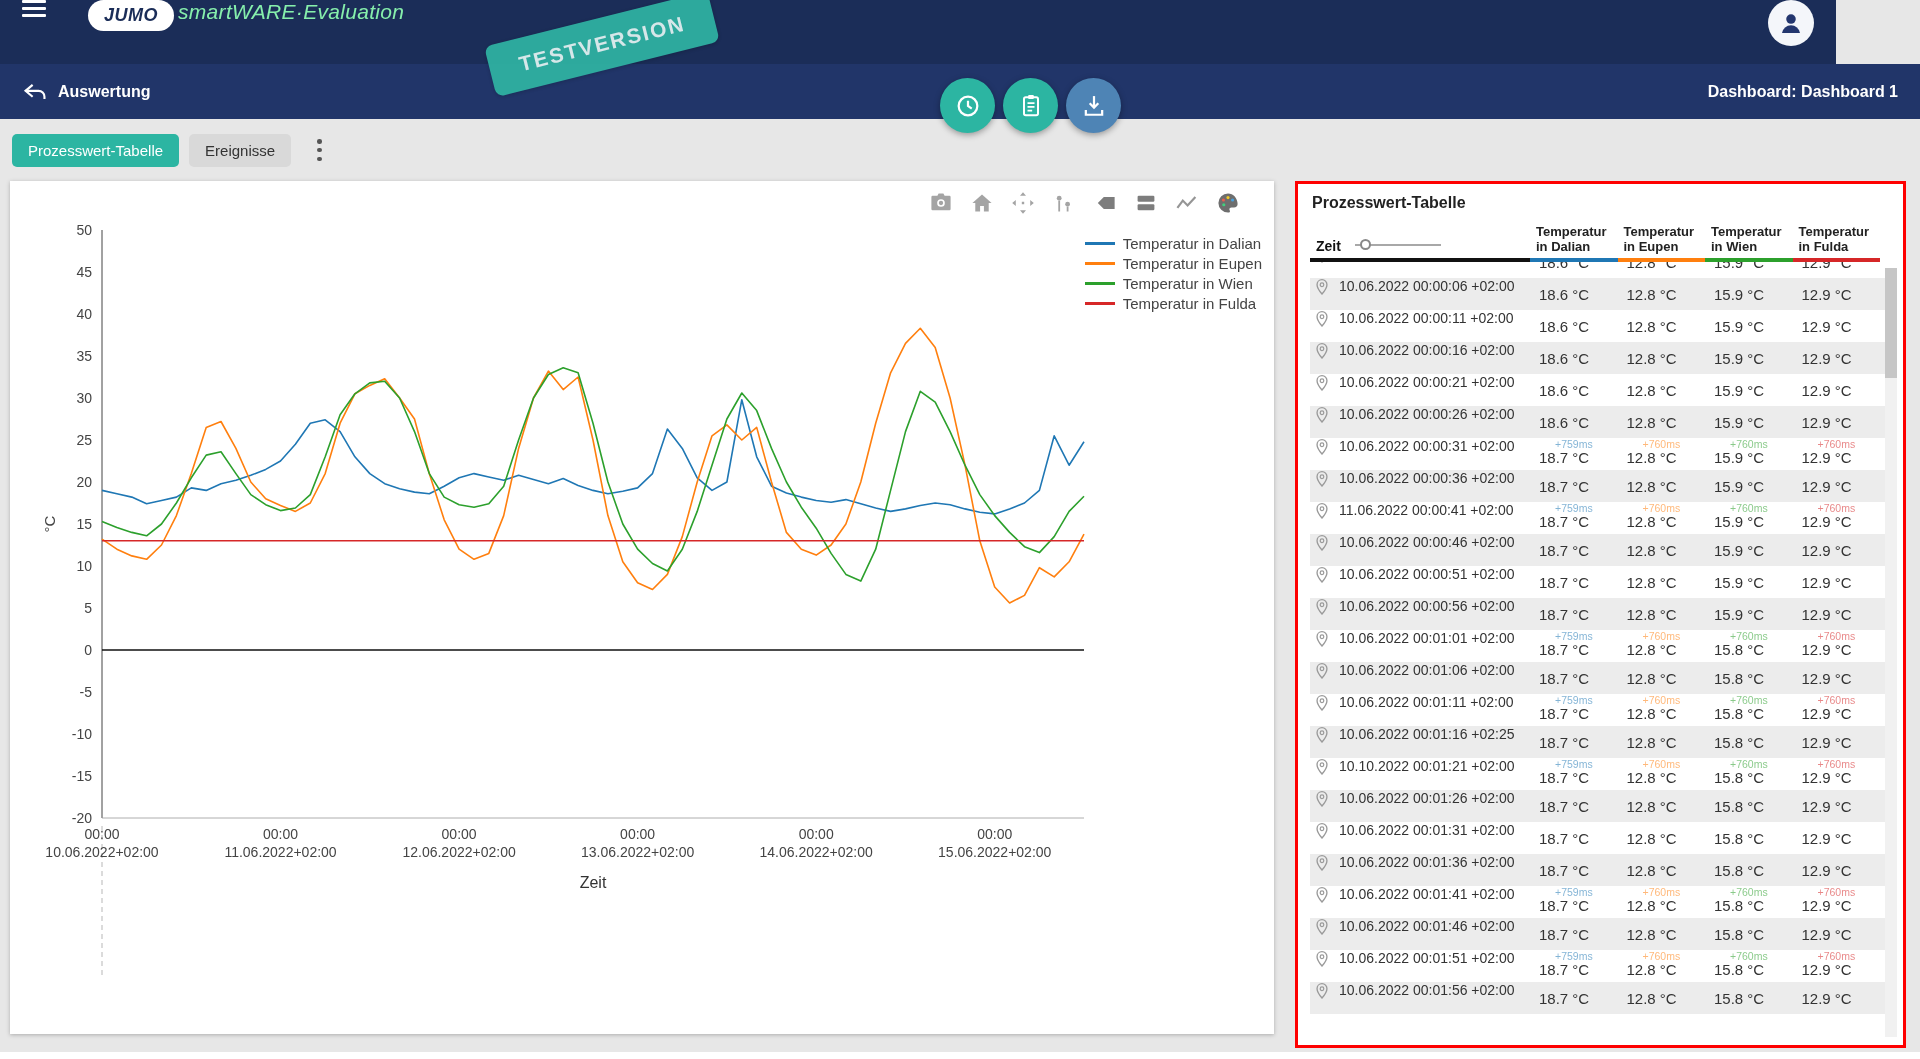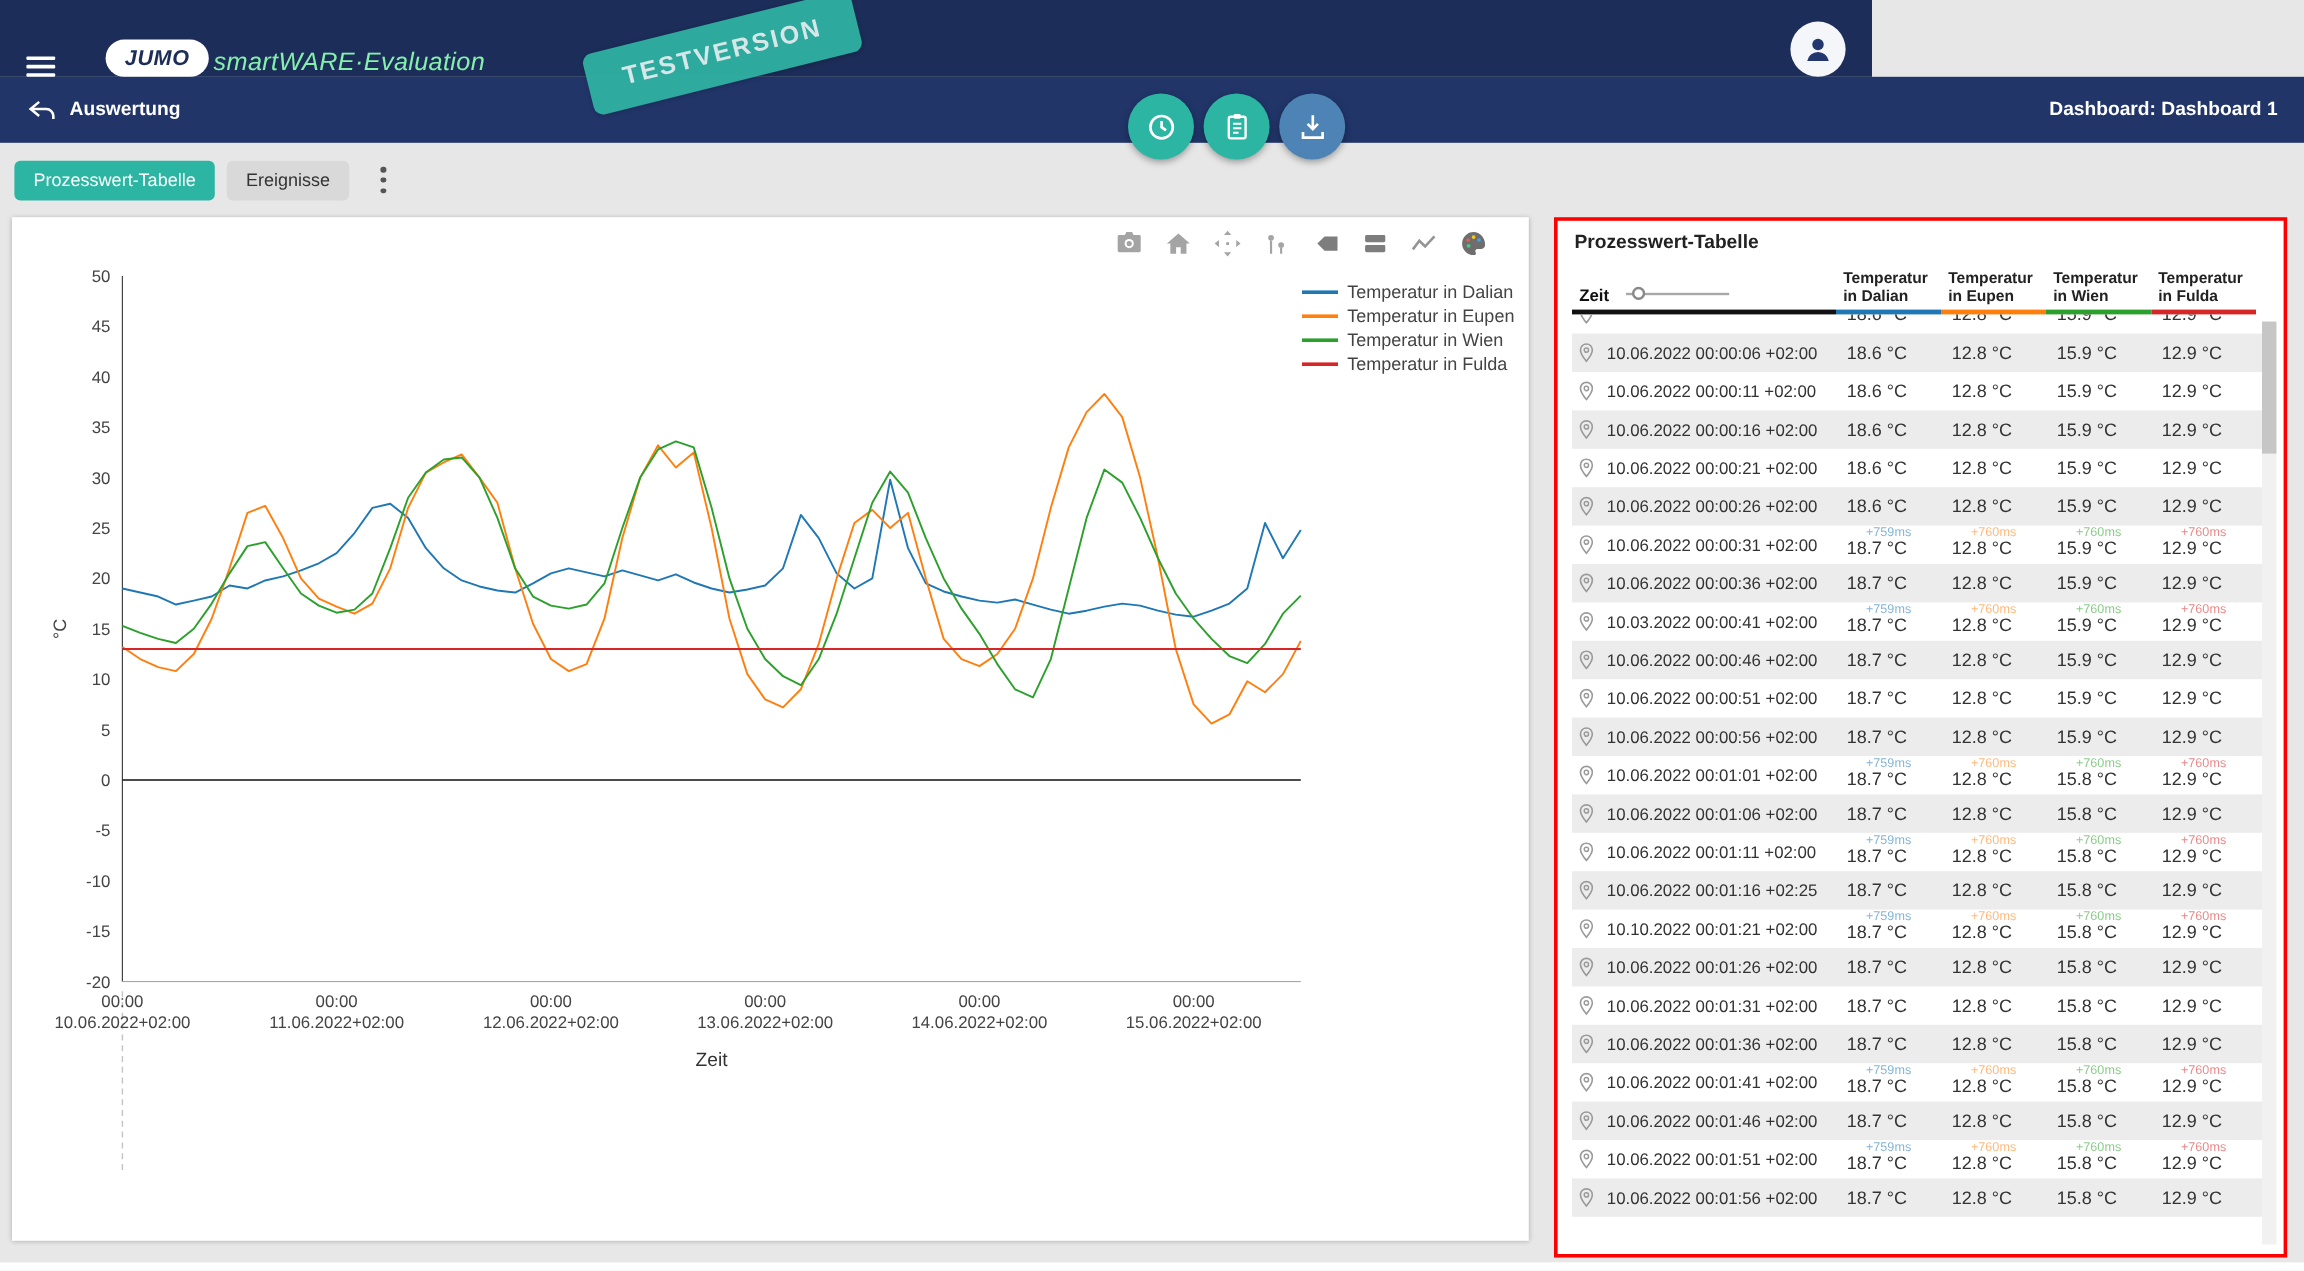--- a/index.html
+++ b/index.html
@@ -1,21 +1,21 @@
 <!DOCTYPE html>
 <html><head>
 <meta charset="utf-8">
 <style>
   * { box-sizing: border-box; margin: 0; padding: 0; }
   html,body { width:1920px; height:1059px; overflow:hidden; }
   body { background:#e7e7e7; font-family:"Liberation Sans", sans-serif; position:relative; }
 
   
-  .topbar { position:absolute; left:0; top:0; width:1560px; height:64px; background:#1b2d58;
-            display:flex; align-items:flex-end; padding:0 22px; z-index:3; }
+  .topbar { position:absolute; left:0; top:0; width:1836px; height:64px; background:#1b2d58;
+            display:flex; align-items:flex-start; padding:0 22px; z-index:3; }
   .hamburger { width:24px; height:17px; display:flex; flex-direction:column; justify-content:space-between; cursor:pointer; }
   .hamburger span { display:block; height:3px; background:#fff; border-radius:1px; }
   .logo-pill { margin-left:42px; background:#fff; color:#1b2d58; font-weight:bold; font-style:italic;
                font-size:18px; letter-spacing:.5px; padding:5px 16px; border-radius:16px; }
   .product { color:#86efac; font-style:italic; font-size:21px; margin-left:4px; font-weight:500; letter-spacing:.3px; }
   .stamp { position:absolute; left:487px; top:18px; z-index:6; transform:rotate(-14deg);
            background:#2fb3a3; opacity:.93; color:rgba(255,255,255,.88); font-weight:bold; font-size:21px;
            letter-spacing:2px; padding:14px 30px; border-radius:8px; box-shadow:0 1px 4px rgba(0,0,0,.2); }
   .avatar { margin-left:auto; width:46px; height:46px; border-radius:50%; background:#f4f6fa;
             display:flex; align-items:center; justify-content:center; cursor:pointer; }
@@ -68,21 +68,21 @@
          font-size:14px; font-weight:bold; color:#111; height:100%; }
   .slider { position:relative; width:86px; height:12px; margin-bottom:3px; }
   .slider .track { position:absolute; left:0; right:0; top:5px; height:2px; background:#a8a8a8; }
   .slider .knob { position:absolute; left:5px; top:0; width:11px; height:11px; border:2px solid #888;
                   border-radius:50%; background:#fff; }
   .phc { font-size:13px; font-weight:600; color:#222; line-height:14.5px; padding:0 2px 4px 6px;
          border-bottom:4px solid; height:100%; display:flex; align-items:flex-end; }
   .ptbody { height:941px; overflow:hidden; }
   .prow { display:grid; grid-template-columns:220px 87.5px 87.5px 87.5px 87.5px; height:32px; cursor:pointer; }
   .prow.odd { background:#ececec; }
-  .tcell { display:flex; align-items:center; gap:8px; padding-left:3px; color:#333; font-size:14px; white-space:nowrap; }
+  .tcell { display:flex; align-items:flex-start; gap:8px; padding-left:3px; color:#333; font-size:14px; white-space:nowrap; }
   .cell { position:relative; display:flex; align-items:center; padding-left:9px; font-size:15px; color:#333; }
   .cell.hasms { align-items:flex-end; padding-bottom:4px; }
   .cell .ms { position:absolute; top:1px; left:25px; font-size:10.5px; line-height:11px; opacity:.55; }
   .vscroll { position:absolute; right:6px; top:84px; bottom:8px; width:12px; background:#f1f1f1; }
   .vscroll .thumb { position:absolute; left:0; top:0; width:12px; height:110px; background:#c6c6c6; cursor:pointer; }
 
   .bottom-strip { position:absolute; left:0; top:1052px; width:1920px; height:7px; background:#fff; }
 </style>
 </head>
 <body>
@@ -450,21 +450,21 @@
             <div class="cell">
               <span>12.9 °C</span>
             </div>
           </div>
           <div class="prow">
             <div class="tcell">
               <svg viewBox="0 0 16 16" width="18" height="18">
                 <path d="M8 1.5C5.5 1.5 3.6 3.4 3.6 5.9c0 3.1 4.4 8.3 4.4 8.3s4.4-5.2 4.4-8.3C12.4 3.4 10.5 1.5 8 1.5z" fill="none" stroke="#9a9a9a" stroke-width="1.2"></path>
                 <circle cx="8" cy="6" r="1.6" fill="none" stroke="#9a9a9a" stroke-width="1.1"></circle>
               </svg>
-              <span>10.03.2022 00:00:41 +02:00</span>
+              <span>11.06.2022 00:00:41 +02:00</span>
             </div>
             <div class="cell hasms">
               <span class="ms" style="color: rgb(31, 119, 180);">+759ms</span>
               <span>18.7 °C</span>
             </div>
             <div class="cell hasms">
               <span class="ms" style="color: rgb(255, 127, 14);">+760ms</span>
               <span>12.8 °C</span>
             </div>
             <div class="cell hasms">

